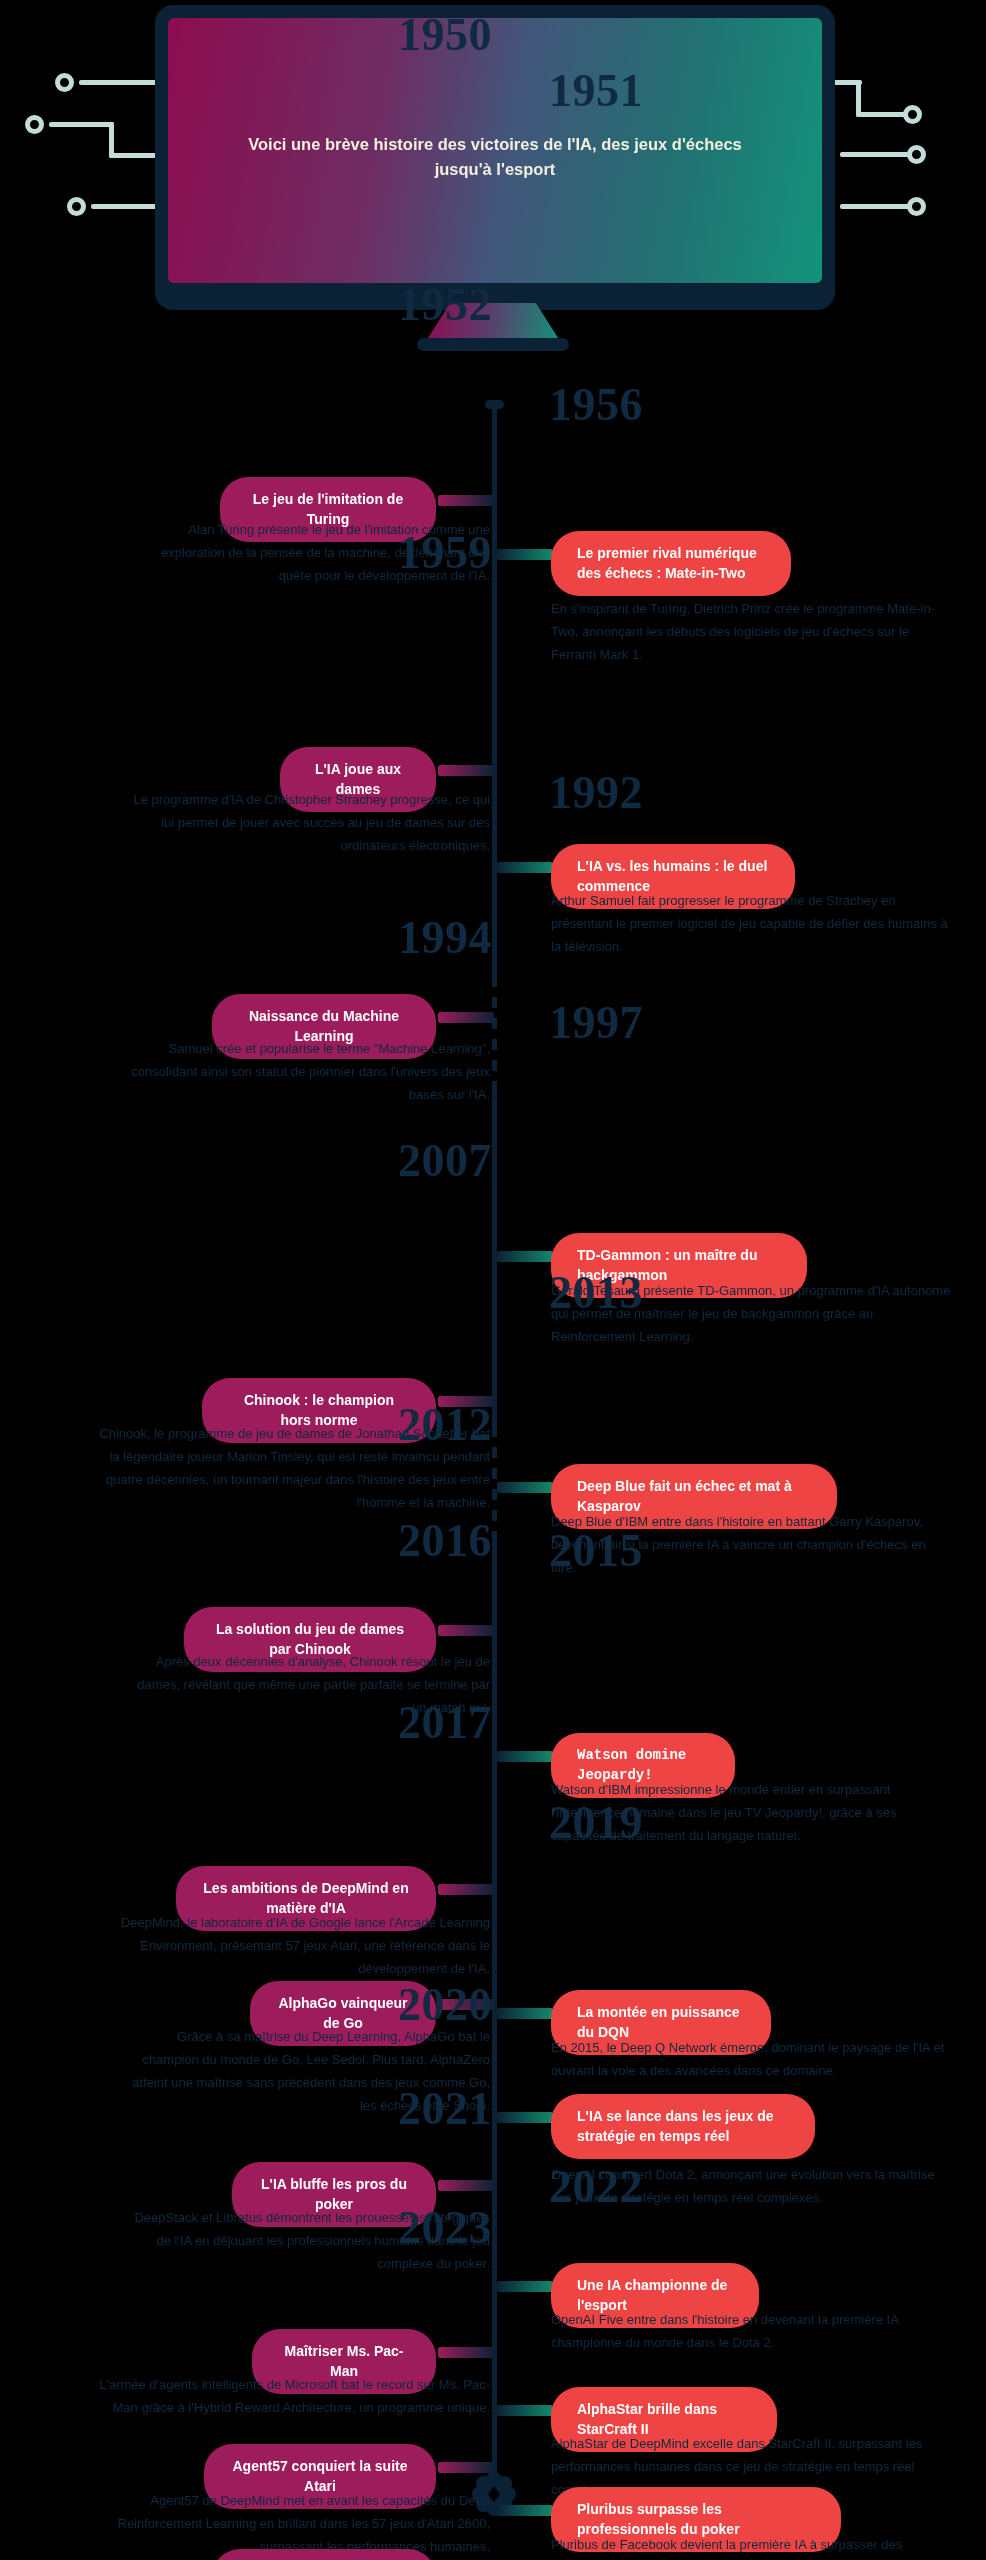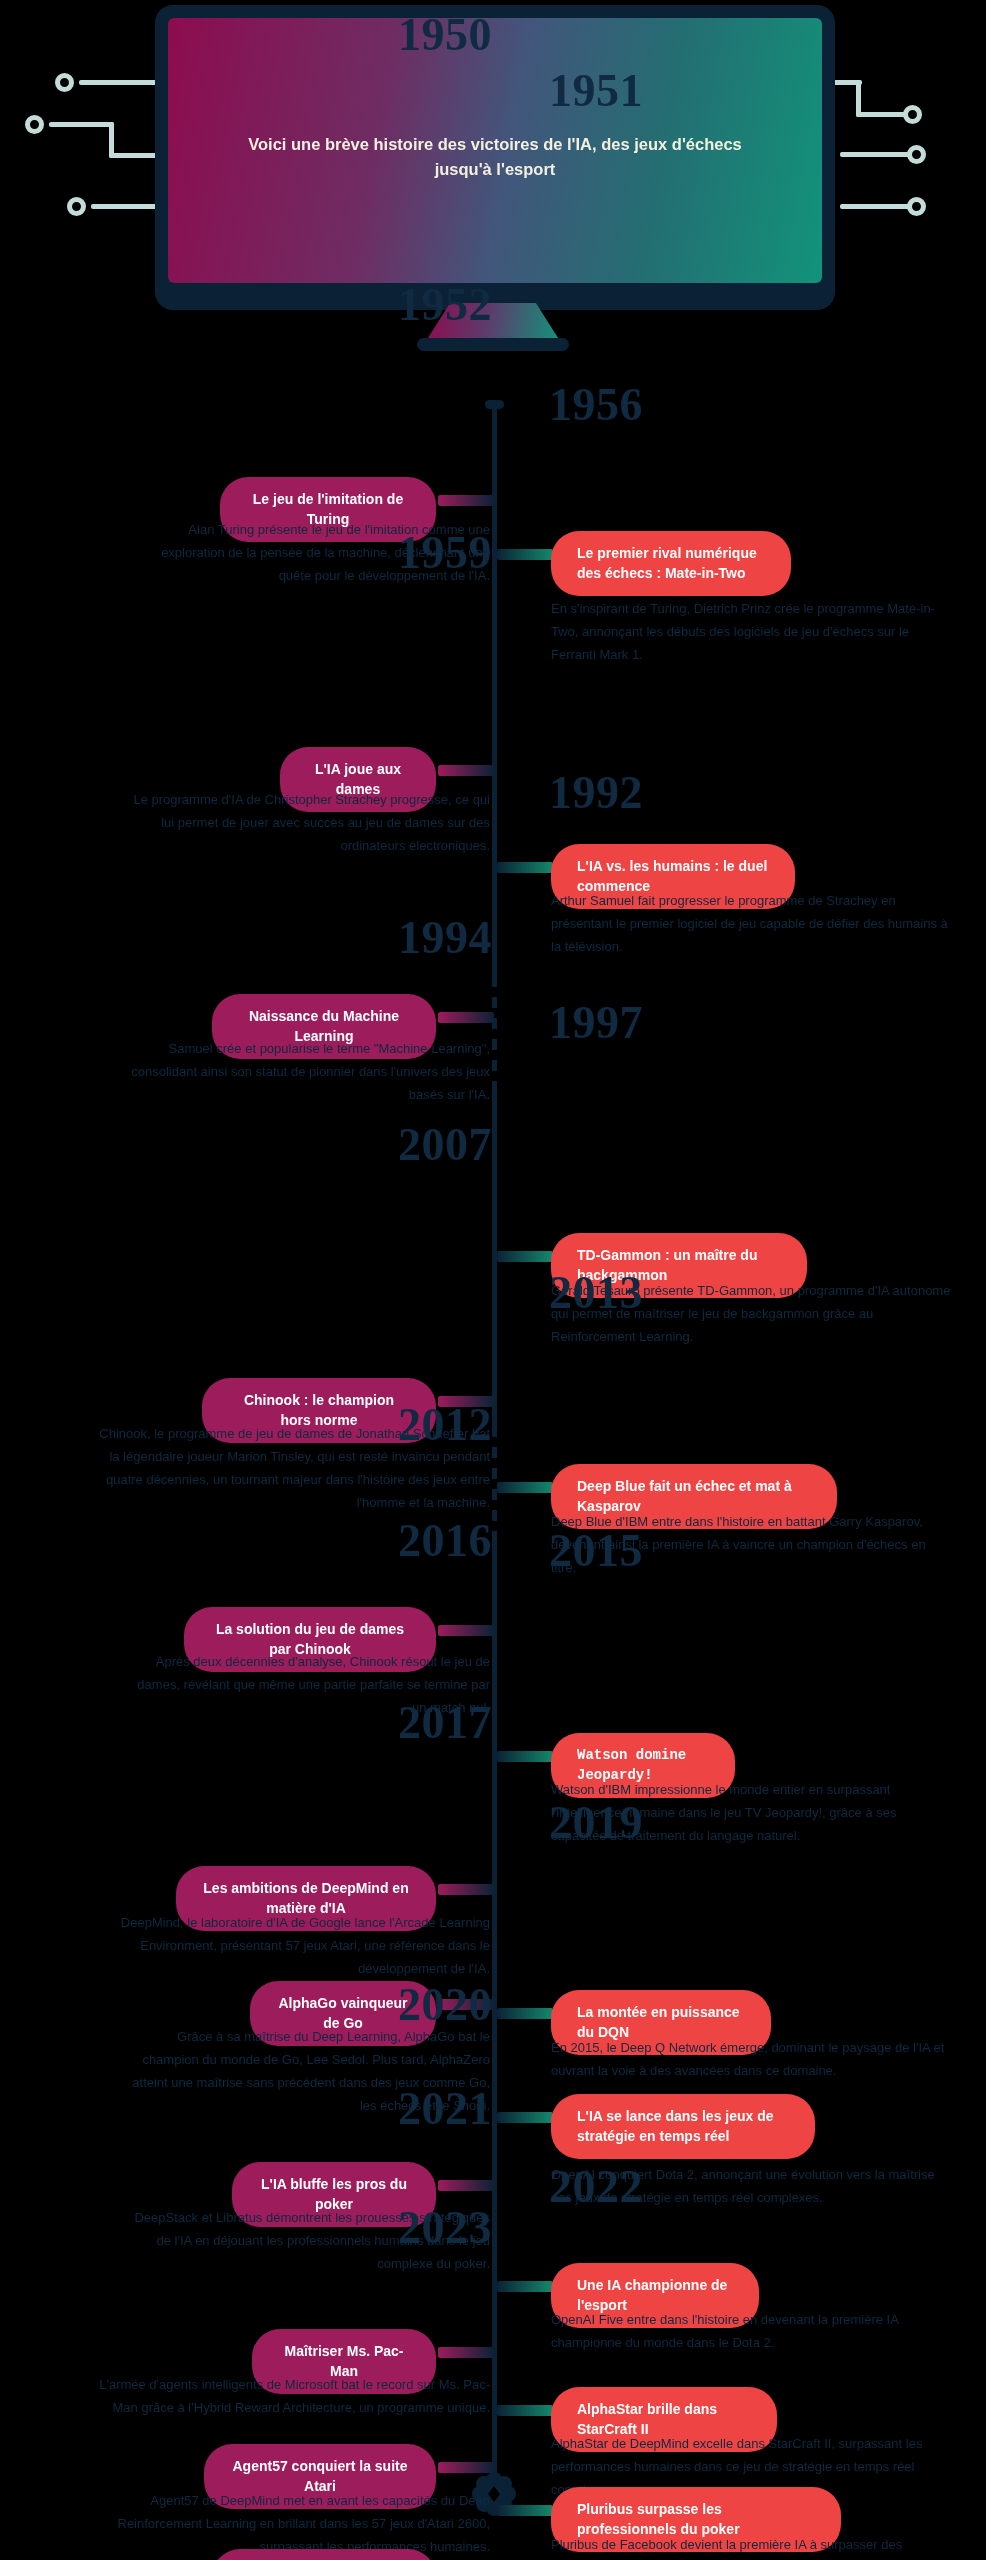--- a/index.html
+++ b/index.html
@@ -270,21 +270,21 @@
       <div class="pill right" style="top: 833px; width: 256px; left: 551px;">TD-Gammon : un maître du backgammon</div>
       <div class="desc right" style="top: 879px; width: 400px; left: 551px;">Gerald Tesauro présente TD-Gammon, un programme d'IA autonome qui permet de maîtriser le jeu de backgammon grâce au Reinforcement Learning.</div>
       <div class="year left" style="top: 515px;">1994</div>
       <div class="stub left" style="top: 996px; width: 56px;"></div>
       <div class="pill left" style="top: 978px; width: 234px; right: 550px;">Chinook : le champion hors norme</div>
       <div class="desc left" style="top: 1022px; width: 400px; right: 496px;">Chinook, le programme de jeu de dames de Jonathan Schaeffer bat la légendaire joueur Marion Tinsley, qui est resté invaincu pendant quatre décennies, un tournant majeur dans l'histoire des jeux entre l'homme et la machine.</div>
       <div class="year right" style="top: 600px;">1997</div>
       <div class="stub right" style="top: 1082px; width: 56px;"></div>
       <div class="pill right" style="top: 1064px; width: 286px; left: 551px;">Deep Blue fait un échec et mat à Kasparov</div>
       <div class="desc right" style="top: 1110px; width: 400px; left: 551px;">Deep Blue d'IBM entre dans l'histoire en battant Garry Kasparov, devenant ainsi la première IA à vaincre un champion d'échecs en titre.</div>
-      <div class="year left" style="top: 722px;">2007</div>
+      <div class="year left" style="top: 738px;">2007</div>
       <div class="stub left" style="top: 1225px; width: 56px;"></div>
       <div class="pill left" style="top: 1207px; width: 252px; right: 550px;">La solution du jeu de dames par Chinook</div>
       <div class="desc left" style="top: 1250px; width: 360px; right: 496px;">Après deux décennies d'analyse, Chinook résout le jeu de dames, révélant que même une partie parfaite se termine par un match nul.</div>
       <div class="year right" style="top: 870px;">2013</div>
       <div class="stub right" style="top: 1351px; width: 56px;"></div>
       <div class="pill right" style="top: 1333px; width: 184px; left: 551px; font-family: Liberation Mono, monospace;">Watson domine Jeopardy!</div>
       <div class="desc right" style="top: 1378px; width: 400px; left: 551px;">Watson d'IBM impressionne le monde entier en surpassant l'intelligence humaine dans le jeu TV Jeopardy!, grâce à ses capacités de traitement du langage naturel.</div>
       <div class="year left" style="top: 1002px;">2012</div>
       <div class="stub left" style="top: 1484px; width: 56px;"></div>
       <div class="pill left" style="top: 1466px; width: 260px; right: 550px;">Les ambitions de DeepMind en matière d'IA</div>

